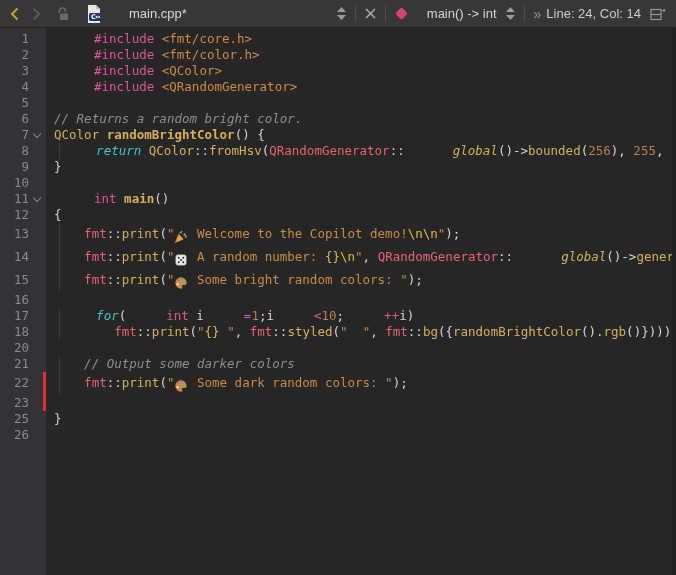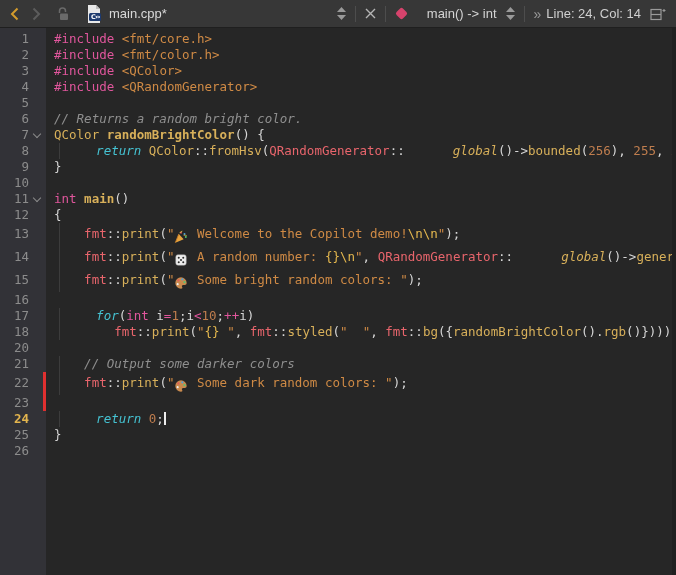--- a/index.html
+++ b/index.html
@@ -11,21 +11,21 @@
   
   .titlebar{
     height:28px;display:flex;align-items:center;
     background:var(--bg_titlebar,#373737);
     border-bottom:1px solid #1f1f1f;
     padding:0 10px;box-sizing:border-box;
     font-family:"Liberation Sans",sans-serif;font-size:13px;color:#d4d4d4;
     position:relative;z-index:5;
   }
   .tb-btn{display:flex;align-items:center;justify-content:center;height:24px;cursor:default;}
-  .doc-title{margin-left:6px;color:#d8d8d8;}
+  .doc-title{margin-left:26px;color:#d8d8d8;}
   .spacer{flex:1;}
   .sep{width:1px;height:16px;background:#4d4d4d;margin:0 9px;}
   .diamond{width:9px;height:9px;background:var(--diamond_pink,#d6436c);transform:rotate(45deg);border-radius:2px;margin:0 9px 0 2px;}
   .symbol-label{color:#d4d4d4;}
   .chevrons{color:#9a9a9a;font-size:14px;margin-right:5px;}
   .linecol{color:#cfcfcf;}
   
   .editor{position:absolute;top:28px;left:0;right:0;bottom:0;overflow:hidden;}
   .gutter-bg{position:absolute;left:0;top:0;bottom:0;width:46px;background:var(--bg_gutter,#323237);}
   .scrollbar{position:absolute;right:0;top:0;bottom:0;width:4px;background:#202020;}
@@ -38,21 +38,21 @@
   .foldcol{width:14px;flex:none;position:relative;}
   .chev{position:absolute;left:2px;top:4px;width:5px;height:5px;
         border-right:1.5px solid #8a8a8a;border-bottom:1.5px solid #8a8a8a;transform:rotate(45deg);}
   .modbar{position:absolute;right:0;top:0;bottom:0;width:3px;background:var(--mod_red,#e03030);}
   .codecell{position:relative;padding-left:8px;white-space:pre;flex:1;color:var(--text_plain,#d6d6d6);}
   .guide{position:absolute;left:13px;top:0;bottom:0;width:1px;background:#3c3c3c;}
   .caret{display:inline-block;width:2px;height:13px;background:#ececec;vertical-align:-2px;}
   .emoji{display:inline-block;width:15px;vertical-align:-2px;}
   .emoji svg{display:inline-block;vertical-align:middle;}
   
-  .tok-pp {color:var(--pink,#e0569c);}
+  .tok-pp {color:var(--pink,#e0569c);margin-left:40px;}
   .tok-typ{color:var(--red_type,#e8656c);}
   .tok-fn {color:var(--yellow_fn,#d8b05a);}
   .tok-fnb{color:var(--yellow_fn,#d8b05a);font-weight:bold;}
   .tok-str{color:var(--orange_str,#cf8a45);}
   .tok-esc{color:var(--gold_esc,#e5b84e);}
   .tok-num{color:var(--num_orange,#bf7d4e);}
   .tok-kw {color:var(--cyan_kw,#45c2d2);font-style:italic;margin-left:12px;}
   .tok-cm {color:var(--comment_gray,#8f8f8f);font-style:italic;}
   .tok-it {color:var(--yellow_fn,#d8b05a);font-style:italic;margin-left:48px;}
   .tok-pl {color:var(--text_plain,#d6d6d6);}
@@ -311,27 +311,20 @@
         <div class="line">
           <div class="gutter">
             <span class="lnum">23</span>
             <span class="foldcol"></span>
             <span class="modbar"></span>
           </div>
           <div class="codecell"></div>
         </div>
         <div class="line">
           <div class="gutter">
-            <span class="lnum cur">24</span>
-            <span class="foldcol"></span>
-          </div>
-          <div class="codecell"><i class="guide"></i><span class="tok-pl">    </span><span class="tok-kw">return</span><span class="tok-pl"> </span><span class="tok-num">0</span><span class="tok-pl">;</span><span class="caret"></span></div>
-        </div>
-        <div class="line">
-          <div class="gutter">
             <span class="lnum">25</span>
             <span class="foldcol"></span>
           </div>
           <div class="codecell"><span class="tok-pl">}</span></div>
         </div>
         <div class="line">
           <div class="gutter">
             <span class="lnum">26</span>
             <span class="foldcol"></span>
           </div>

